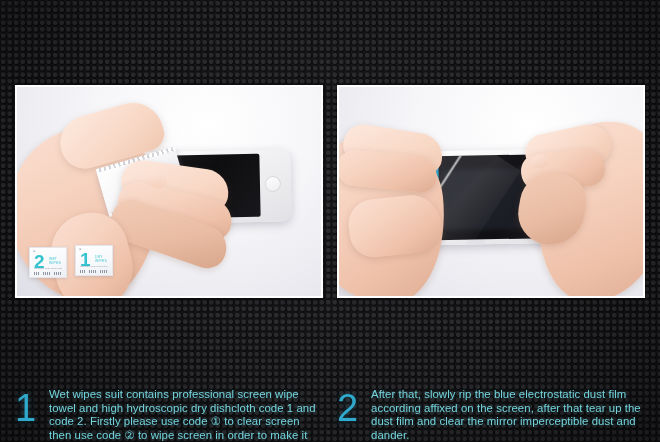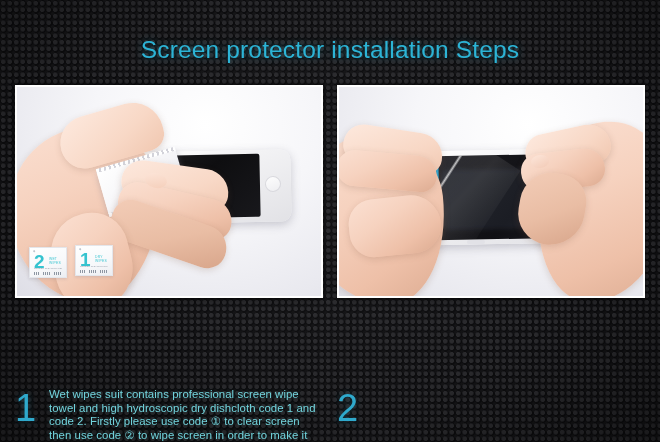--- a/index.html
+++ b/index.html
@@ -353,21 +353,20 @@
   }
 </style>
 </head>
 <body>
 
 <div id="backdrop"></div>
 <div id="vignette"></div>
 
 <div id="page">
 
-  <h1 id="title">Screen protector installation Steps</h1>
 
   <div class="panel" id="panel-left">
 
     <div class="photo-frame">
       <div class="photo">
         <div class="surface"></div>
 
         <div class="phone-white" id="lp-phone"></div>
         <div class="screen-black" id="lp-screen"></div>
         <div id="lp-home"></div>
@@ -438,16 +437,17 @@
         <div class="skin" id="rp-rh-palm"></div>
         <div class="skin light" id="rp-rf1"></div>
         <div class="skin" id="rp-rf2"></div>
         <div class="skin dark" id="rp-rthumb"></div>
         <div id="rp-rnail"></div>
       </div>
     </div>
 
     <div class="caption">
       <div class="step-num">2</div>
+      <div class="step-text">After that, slowly rip the blue electrostatic dust film according affixed on the screen, after that tear up the dust film and clear the mirror imperceptible dust and dander.</div>
     </div>
   </div>
 
 </div>
 
 </body></html>

